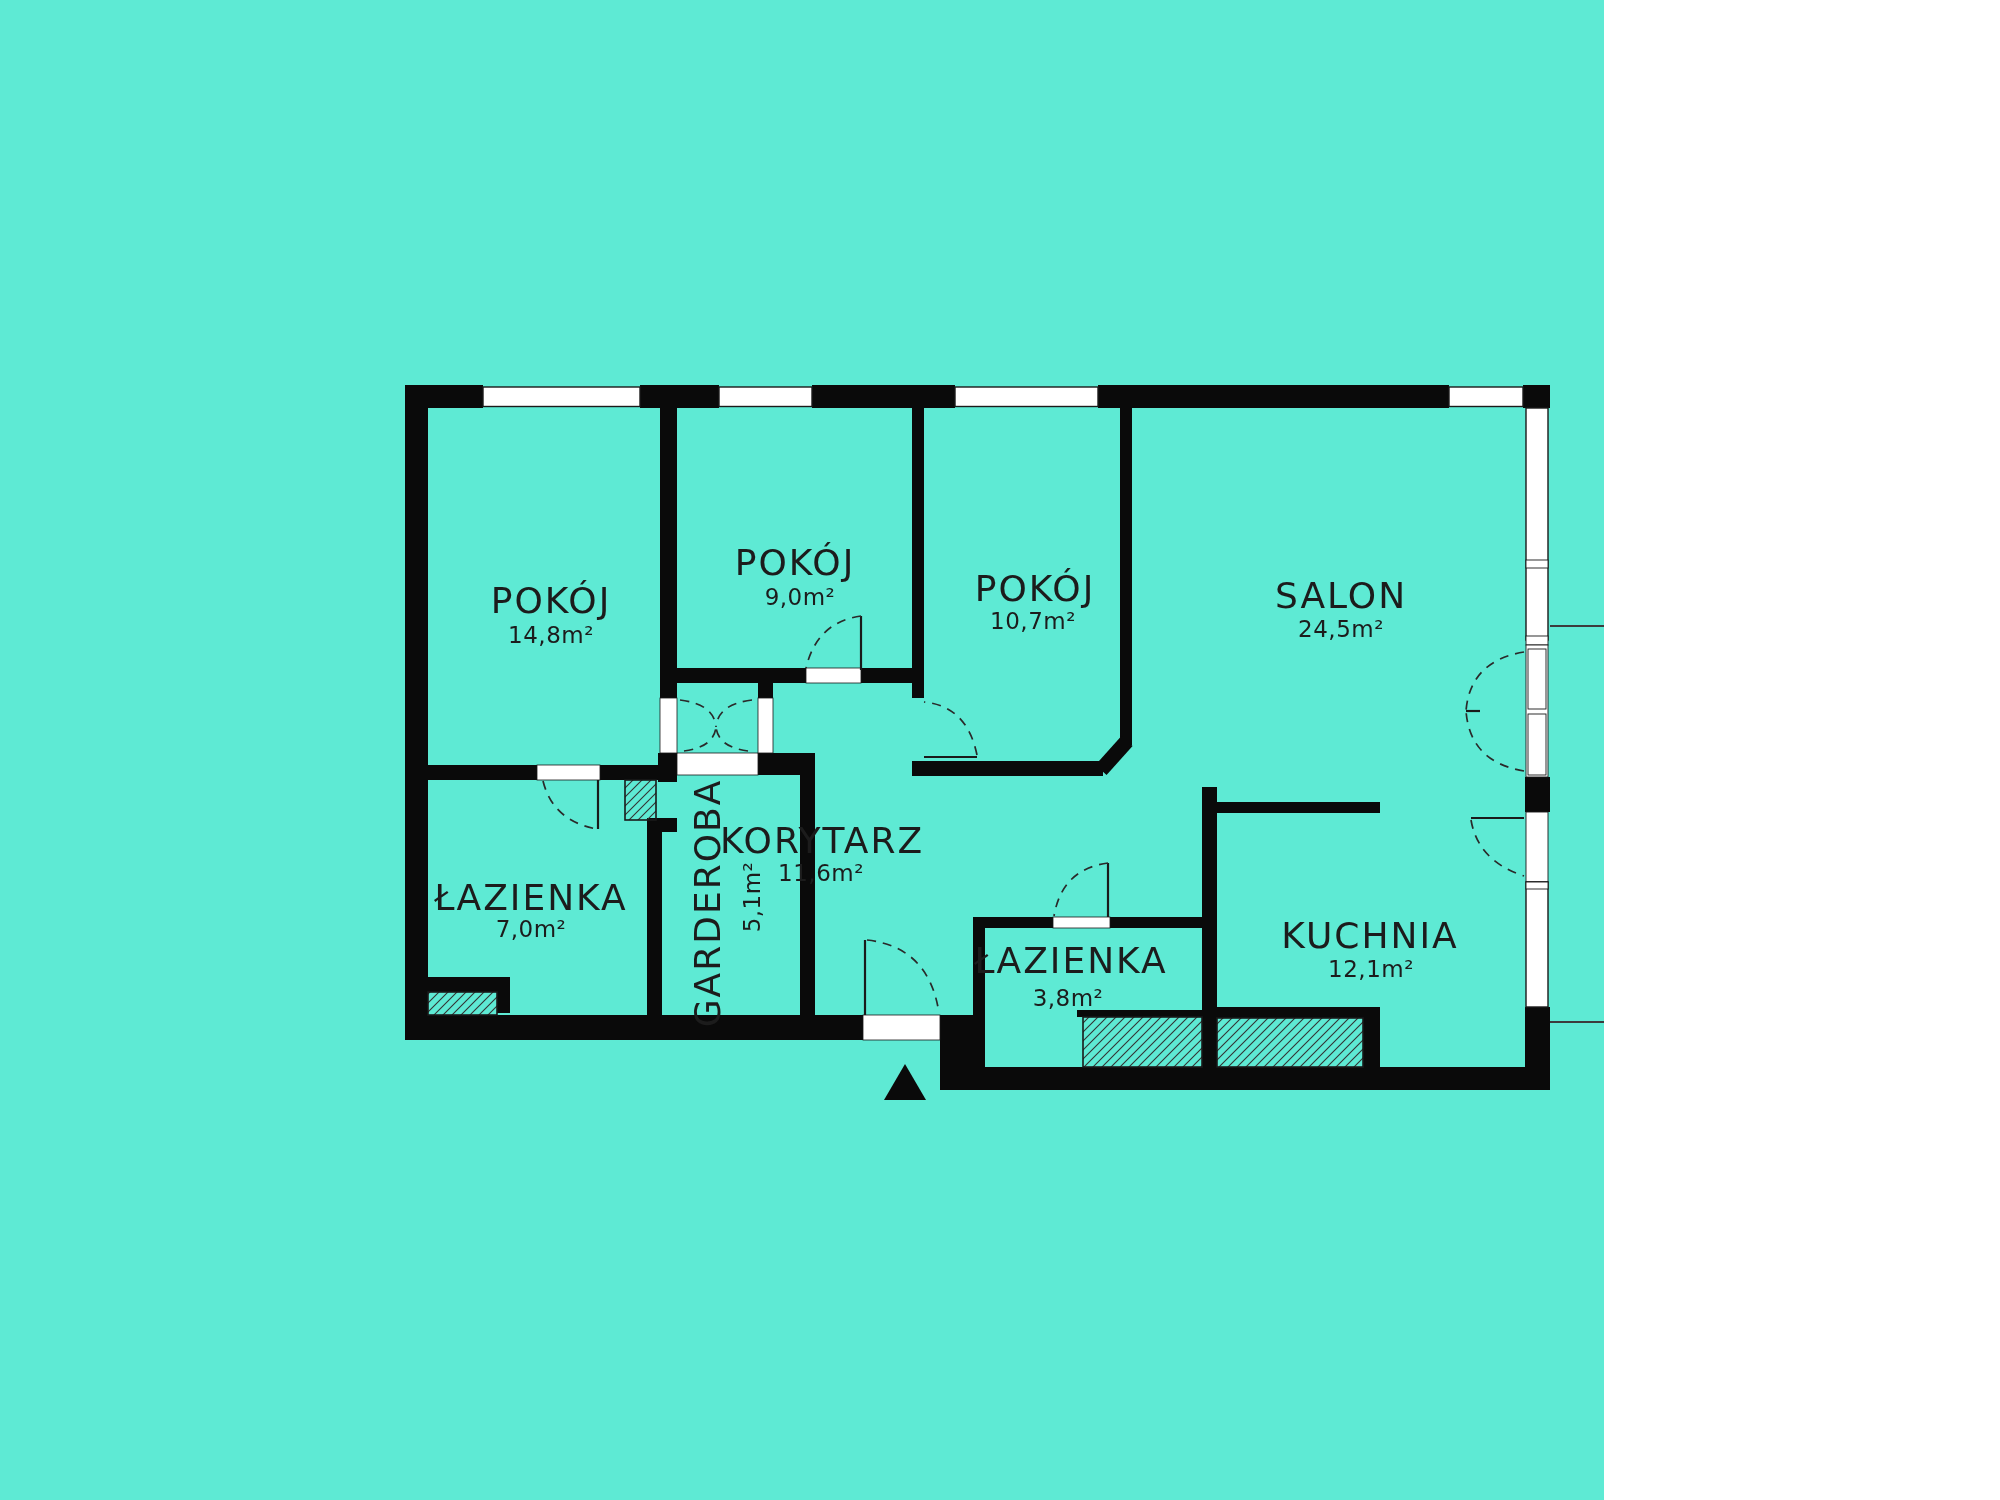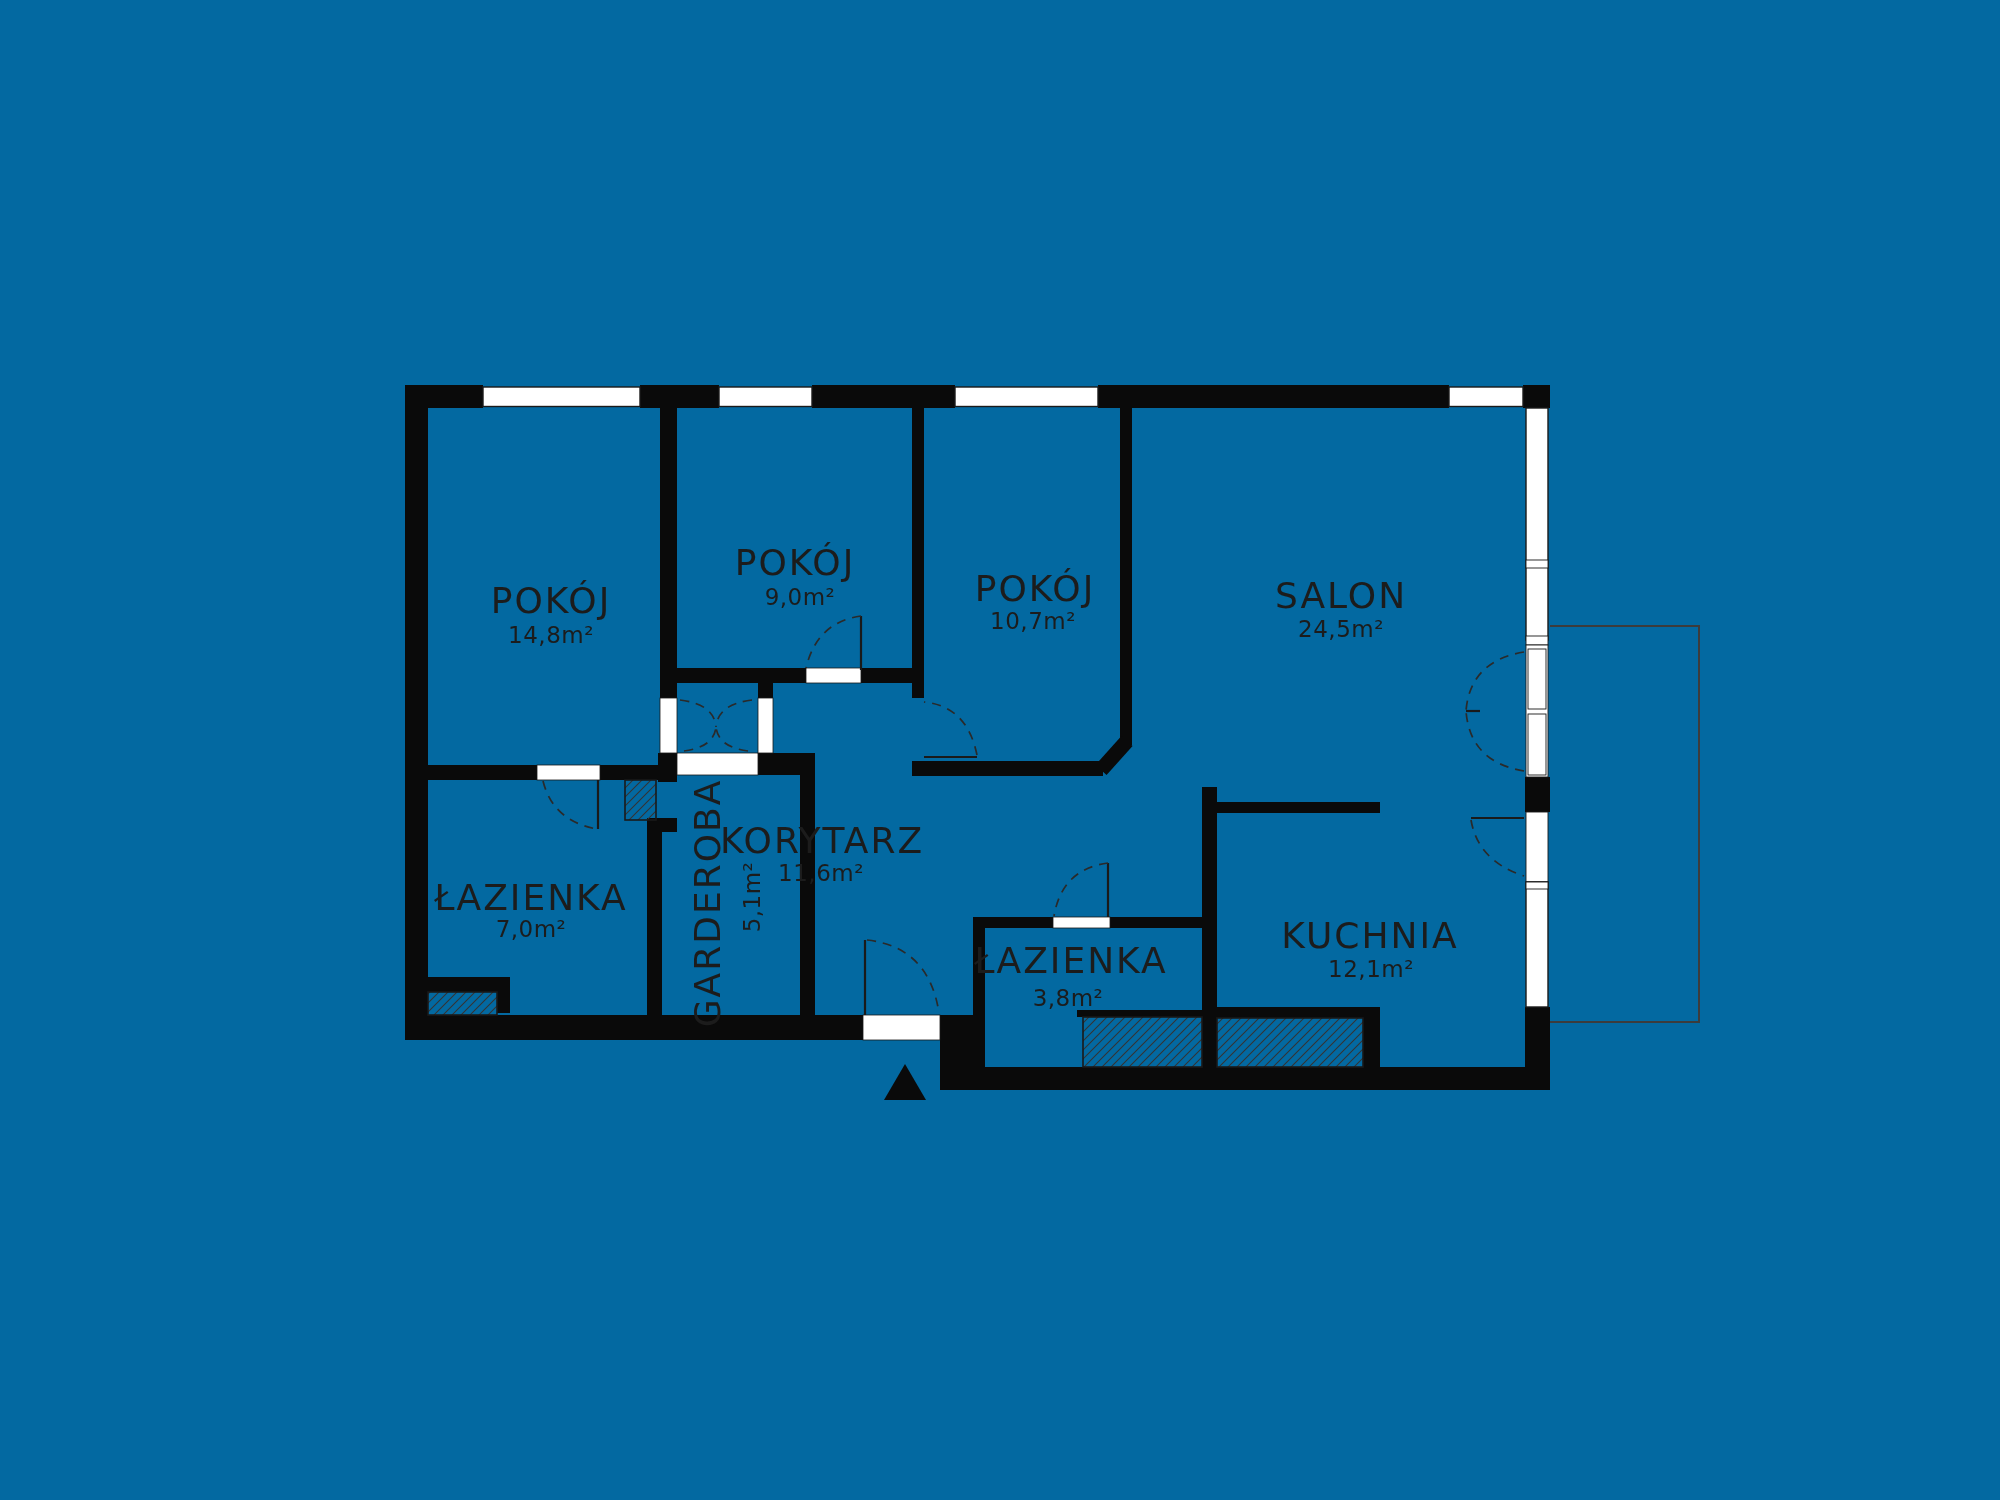--- a/index.html
+++ b/index.html
@@ -1,16 +1,16 @@
 <!DOCTYPE html>
 <html><head>
 <meta charset="utf-8">
 <style>
   html,body{margin:0;padding:0;background:#ffffff;}
-  .page{position:relative;width:2000px;height:1500px;background:#0369a1;overflow:hidden;}
+  .page{position:relative;width:1604px;height:1500px;background:#5eead4;overflow:hidden;}
   svg{position:absolute;left:0;top:0;}
   text{font-family:"DejaVu Sans","Liberation Sans",sans-serif;fill:#1c1c1c;}
   .room-title{font-size:36px;letter-spacing:2px;}
   .room-area{font-size:23px;letter-spacing:0.5px;}
   .wall{fill:#0a0a0a;stroke:none;}
   .win{fill:#ffffff;stroke:#1a1a1a;stroke-width:1.4;}
   .frame{fill:#ffffff;stroke:#1a1a1a;stroke-width:0.9;}
   .panel{fill:#ffffff;stroke:#1a1a1a;stroke-width:0.9;}
   .open{fill:#ffffff;stroke:#1a1a1a;stroke-width:0.8;}
   .leaf{stroke:#1a1a1a;stroke-width:2.2;fill:none;}

